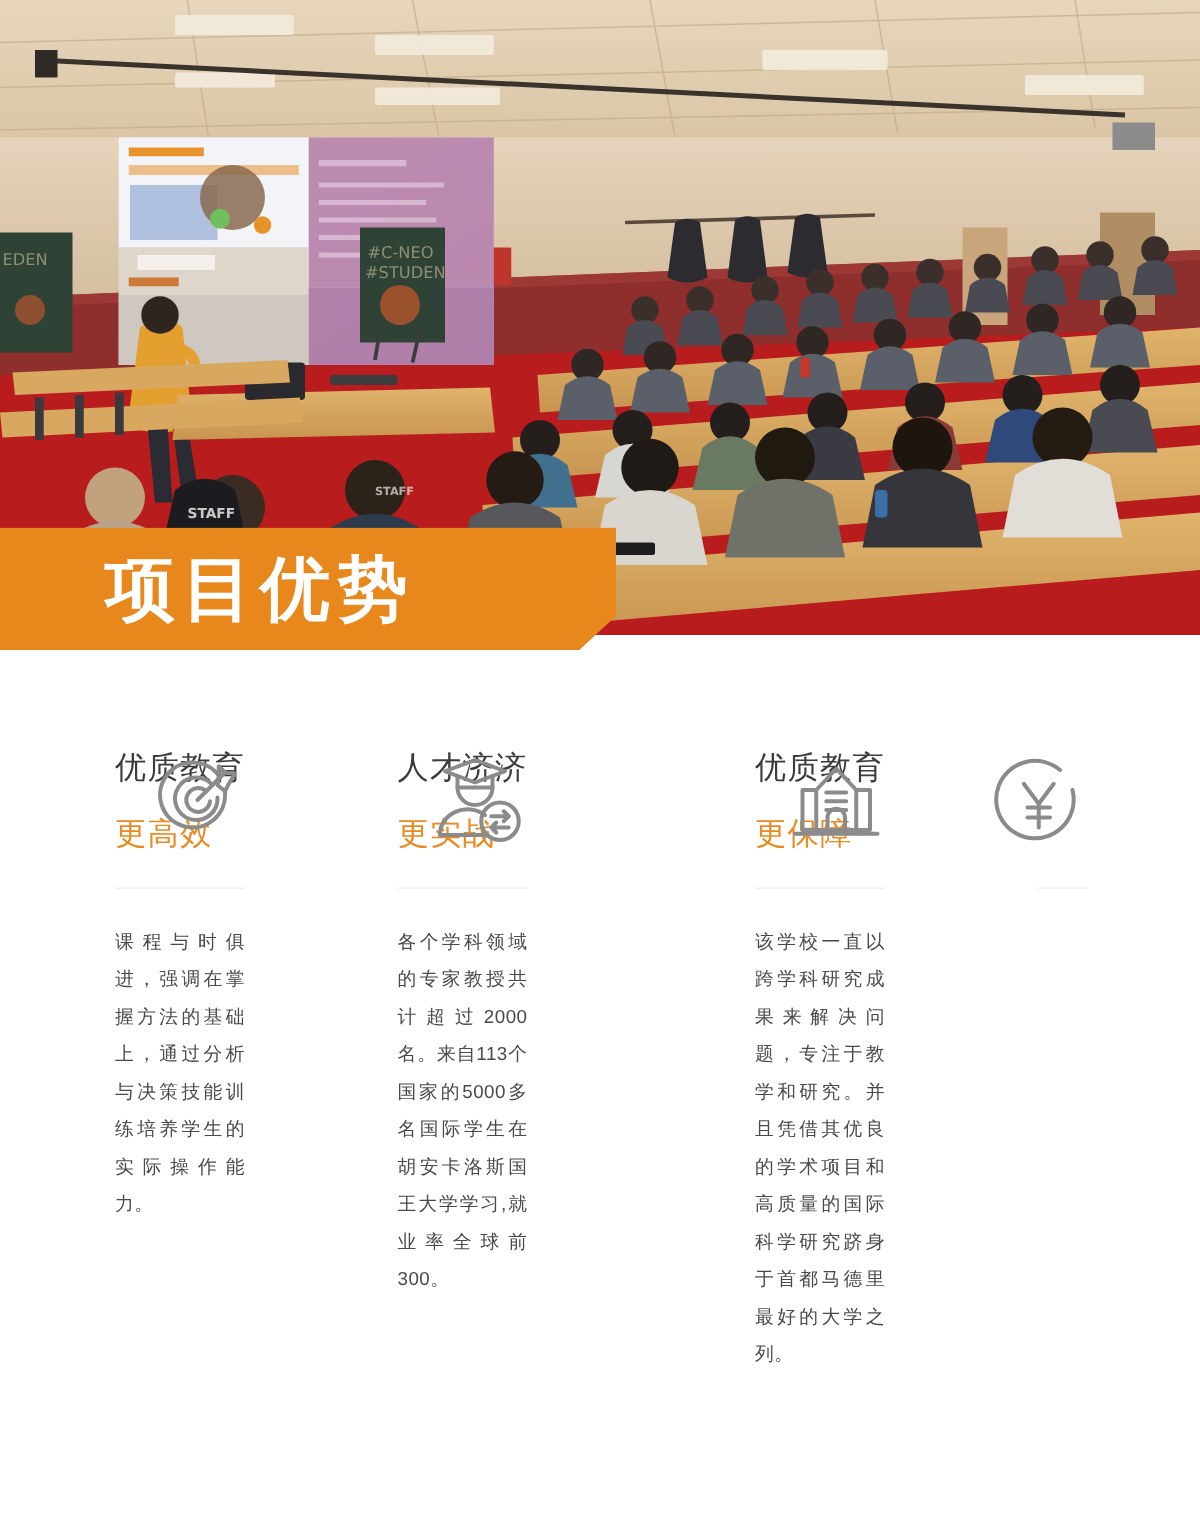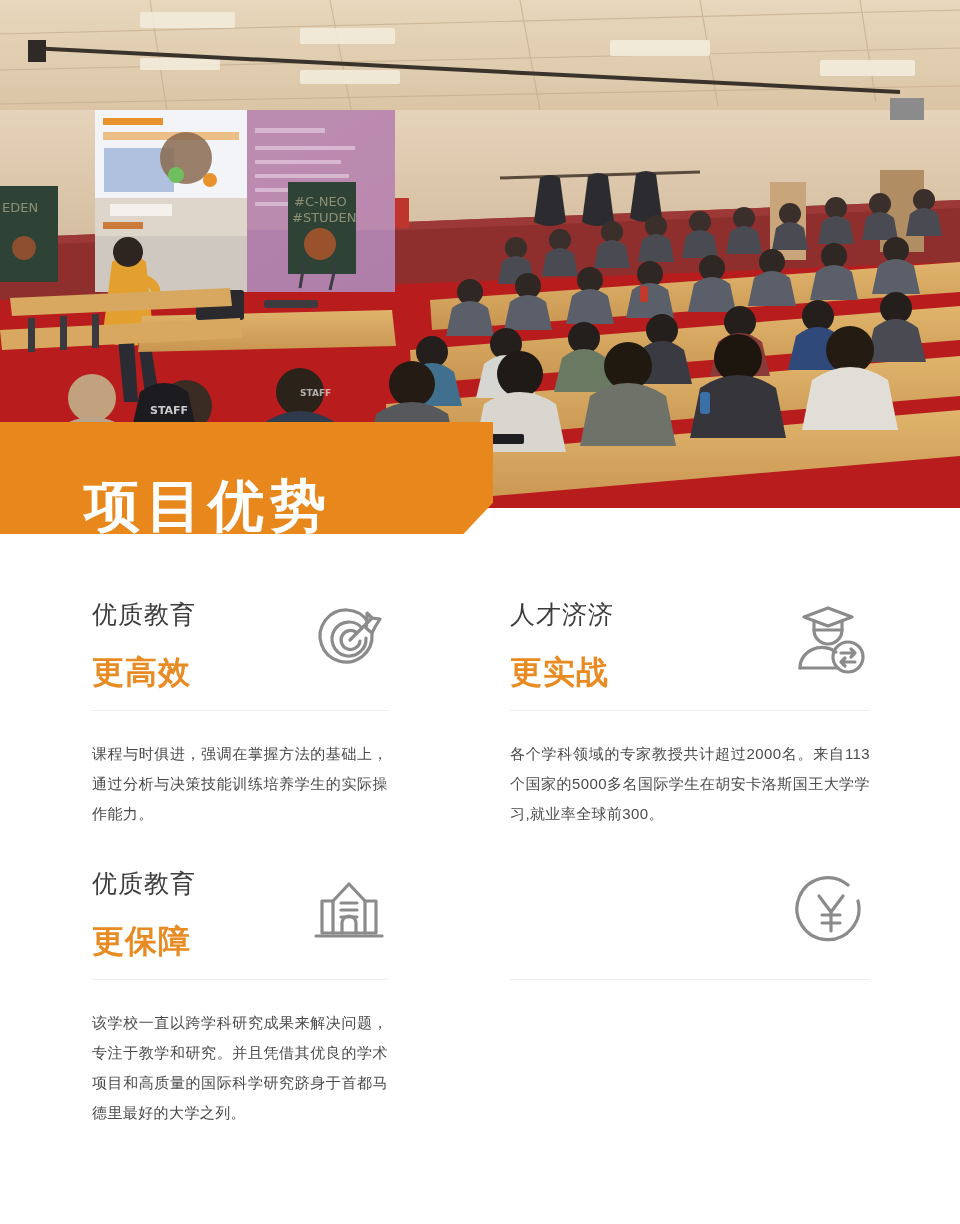--- a/index.html
+++ b/index.html
@@ -17,64 +17,64 @@
     position: absolute; left: 0; top: 0;
     width: 960px; height: 508px;
     overflow: hidden;
     background: #b91c1c;
   }
   .hero svg { display:block; width:960px; height:508px; }
 
   
   .banner {
     position: absolute; left: 0; top: 422px;
-    width: 493px; height: 112px;
+    width: 493px; height: 98px;
     background: var(--orange, #E8871C);
     -webkit-clip-path: polygon(0 0, 100% 0, 100% 72%, 94% 100%, 0 100%);
     clip-path: polygon(0 0, 100% 0, 100% 72%, 94% 100%, 0 100%);
-    display: flex; align-items: flex-end;
+    display: flex; align-items: center;
   }
   .banner-title {
     color: #ffffff;
     font-size: 56px;
     font-weight: bold;
     letter-spacing: 6px;
     margin-left: 84px;
     line-height: 1;
     white-space: nowrap;
   }
 
   
   .grid {
     position: absolute; left: 0; top: 560px;
     width: 960px;
     display: grid;
-    grid-template-columns: 1fr 1fr;
+    grid-template-columns: 1fr 1fr 1fr 1fr;
     column-gap: 0px;
     row-gap: 0px;
   }
   .card { padding: 38px 92px 0 92px; }
   .card.right { padding-left: 30px; padding-right: 90px; }
   .card-head {
     position: relative;
     min-height: 96px;
   }
   .card-title-wrap { display: inline-block; }
   .card-title {
     font-size: 25px;
     color: #3c3c3c;
     line-height: 1.32;
     letter-spacing: 1px;
     font-weight: normal;
     white-space: nowrap;
   }
   .card-subtitle {
-    font-size: 32px;
+    font-size: 25px;
     color: var(--orange-text, #E88B22);
-    font-weight: bold;
+    font-weight: normal;
     line-height: 1.32;
     letter-spacing: 1px;
     margin-top: 20px;
     white-space: nowrap;
   }
   .card-icon {
     position: absolute;
     right: 0; top: 4px;
     width: 78px; height: 78px;
     color: #8b8b8b;

